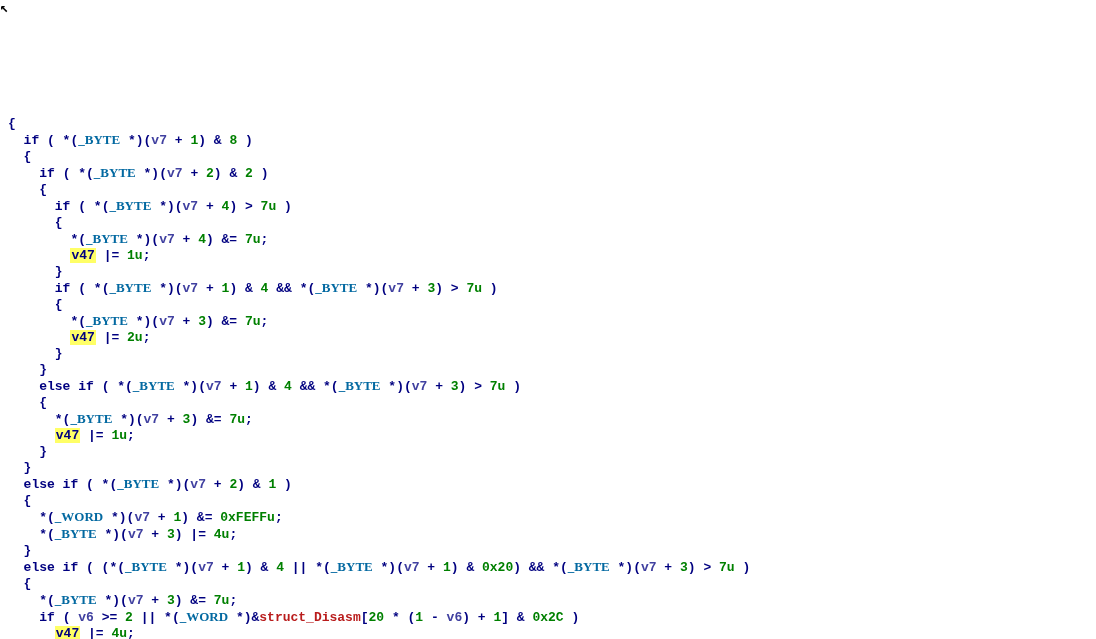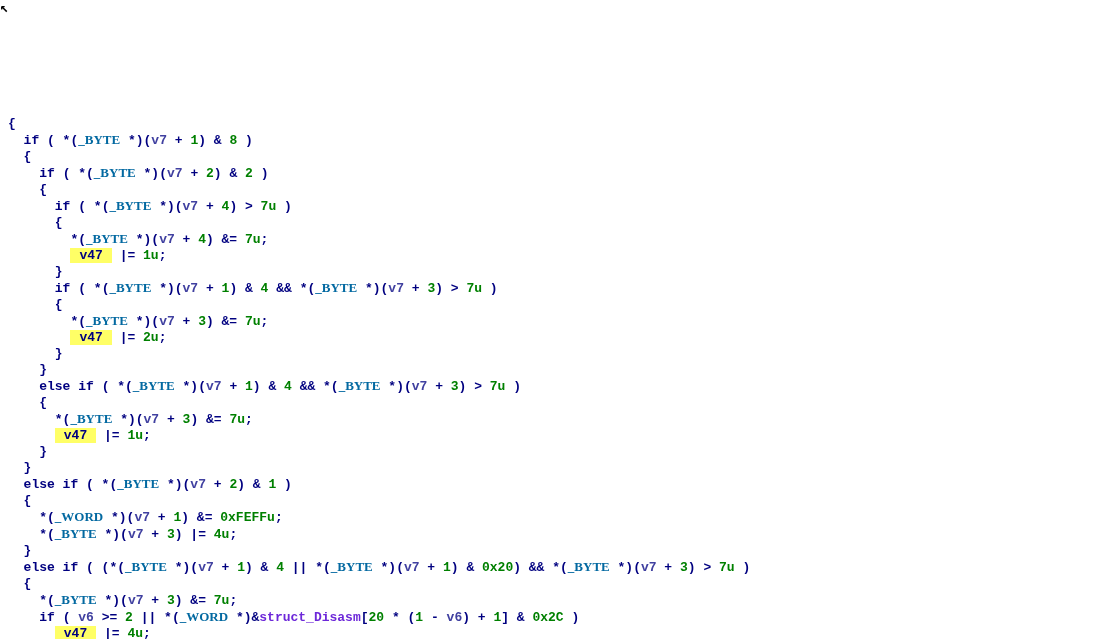--- a/index.html
+++ b/index.html
@@ -13,22 +13,22 @@
     color: #000080;
     font-weight: bold;
   }
   .code-container {
     padding: 4px 8px;
   }
   .kw { color: #000080; text-align: right; }
   .ty { color: #0369a1; font-family: Liberation Serif, serif; }
   .var { color: #4040a0; margin-top: 16px; }
   .num { color: #008000; }
-  .id { color: #6d28d9; }
-  .hl { background: #ffff66; color: #000080; padding: 0 9px; }
+  .id { color: #b91c1c; }
+  .hl { background: #ffff66; color: #000080; padding: 0 1px; }
   .arrow-cursor {
     position: absolute;
     top: 0px;
     left: 0px;
     font-size: 14px;
     color: #000;
     pointer-events: none;
   }
 </style>
 </head>

